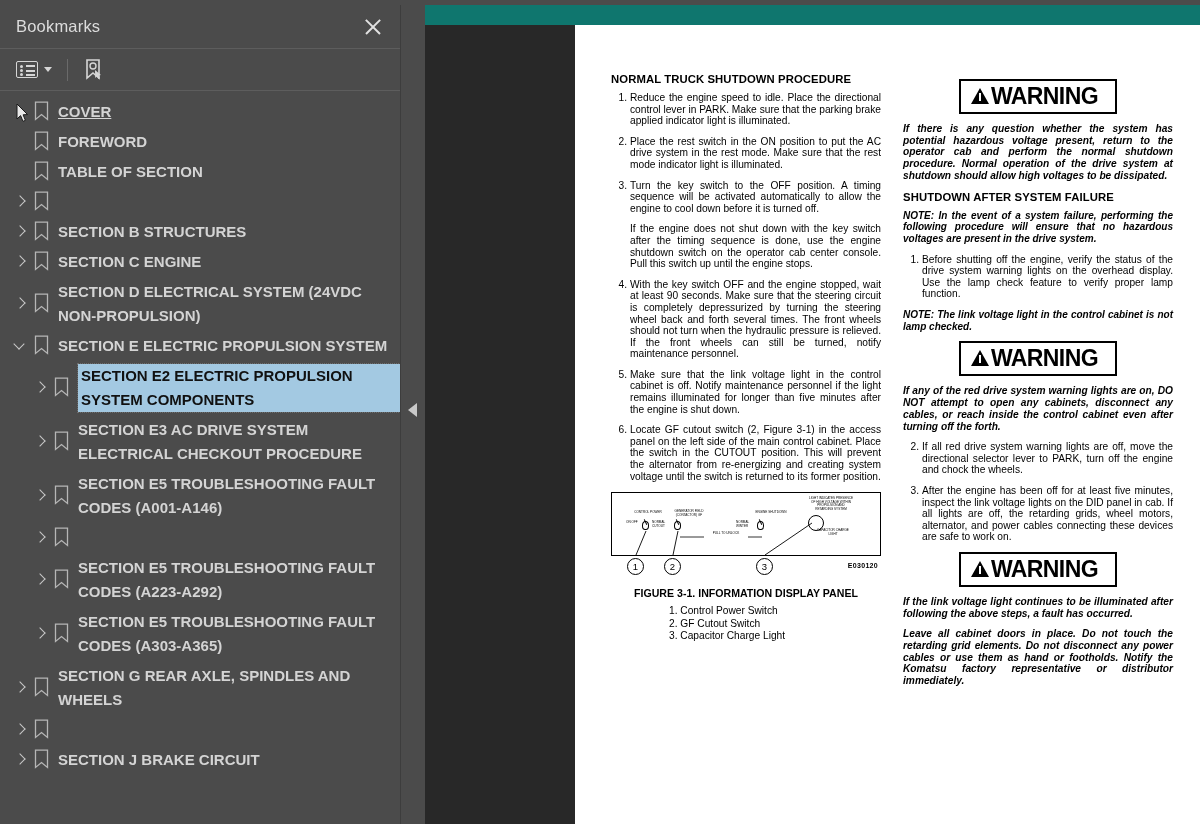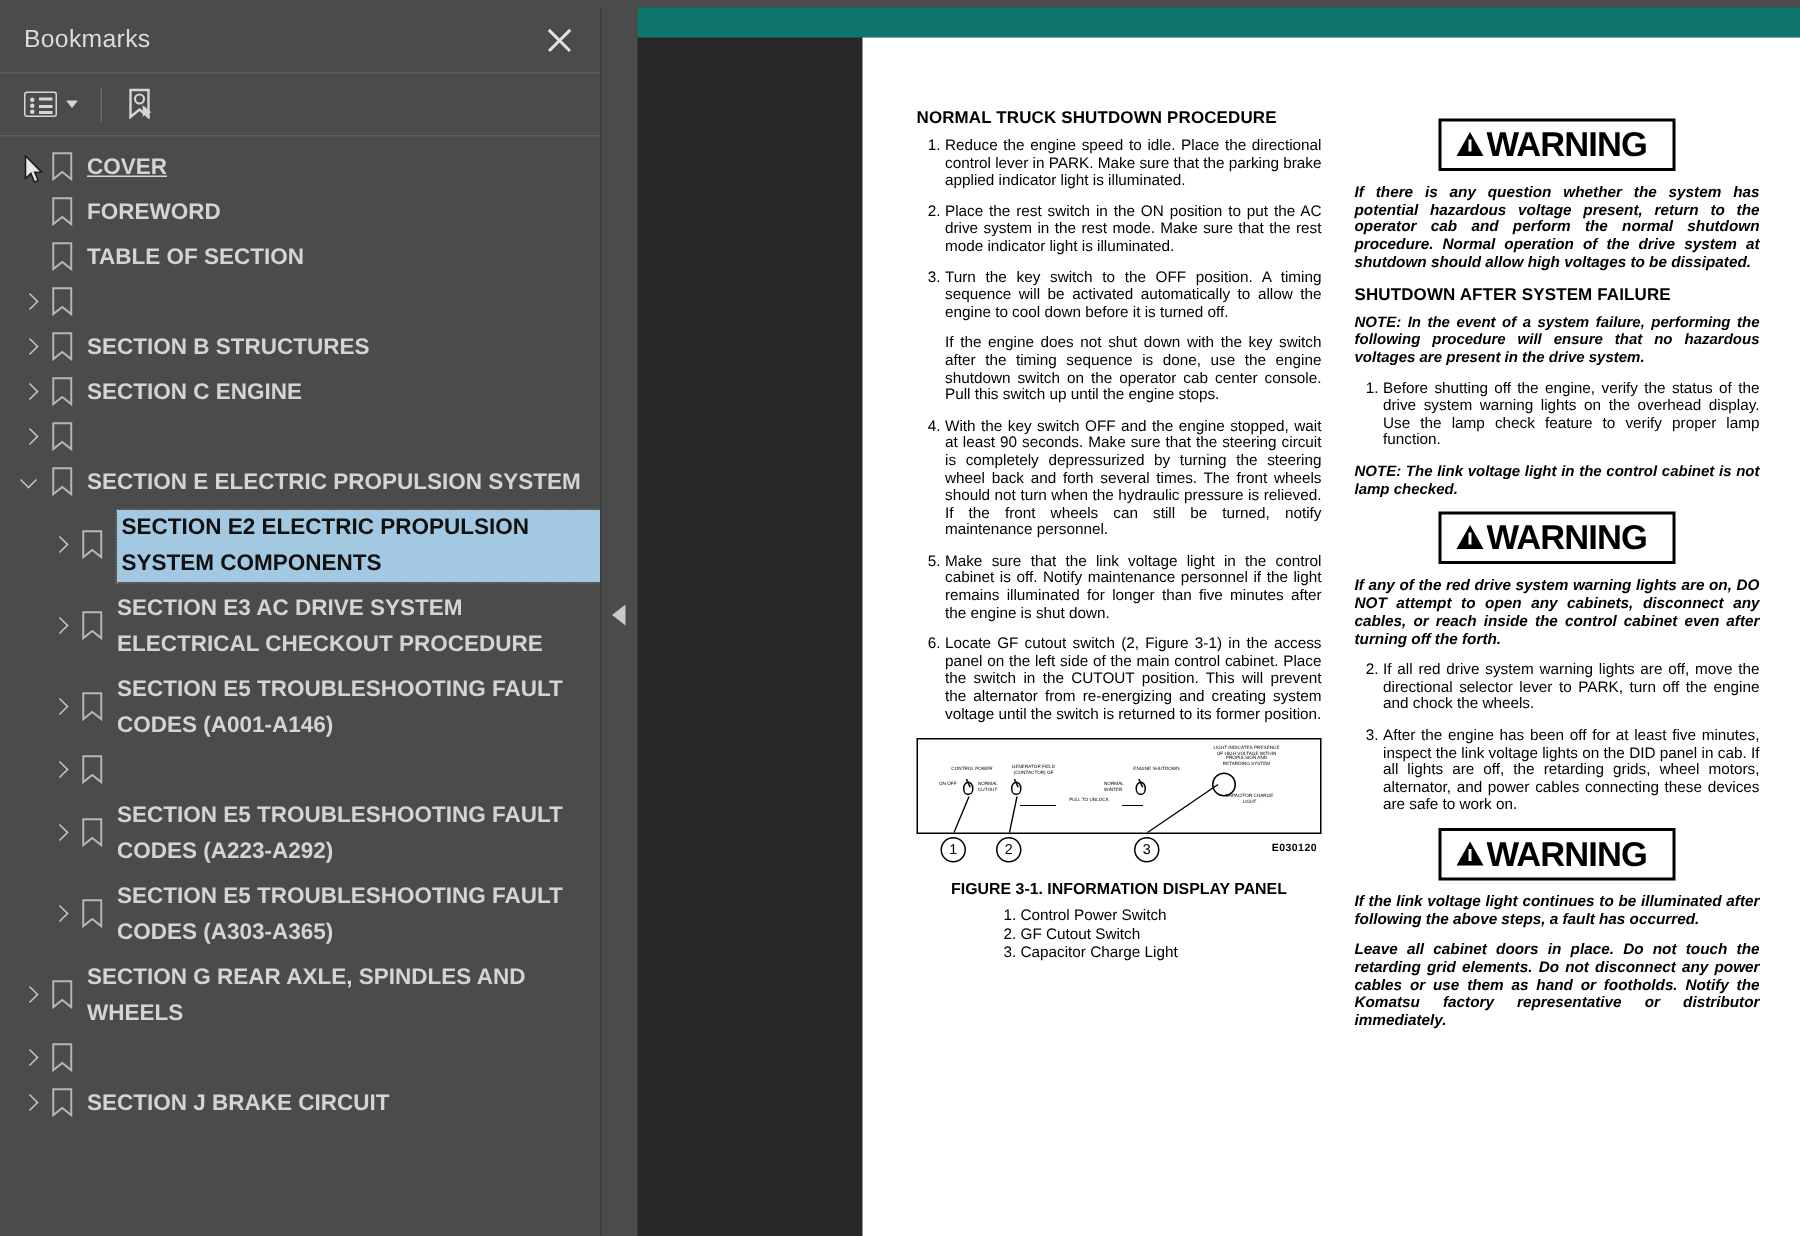--- a/index.html
+++ b/index.html
@@ -344,20 +344,21 @@
             </span>
             <span class="bm-label">SECTION C ENGINE</span>
           </div>
           <div class="bm-row">
             <span class="twisty closed"></span>
             <span class="bmk-ico">
               <svg width="15" height="20" viewBox="0 0 15 20">
                 <path d="M1.5 1.2 h12 v17.2 l-6 -4.8 l-6 4.8 z" fill="none" stroke="#b6b6b6" stroke-width="1.3"></path>
               </svg>
             </span>
+            <span class="bm-label">SECTION D ELECTRICAL SYSTEM (24VDC NON-PROPULSION)</span>
           </div>
           <div class="bm-row">
             <span class="twisty open"></span>
             <span class="bmk-ico">
               <svg width="15" height="20" viewBox="0 0 15 20">
                 <path d="M1.5 1.2 h12 v17.2 l-6 -4.8 l-6 4.8 z" fill="none" stroke="#b6b6b6" stroke-width="1.3"></path>
               </svg>
             </span>
             <span class="bm-label">SECTION E ELECTRIC PROPULSION SYSTEM</span>
           </div>

